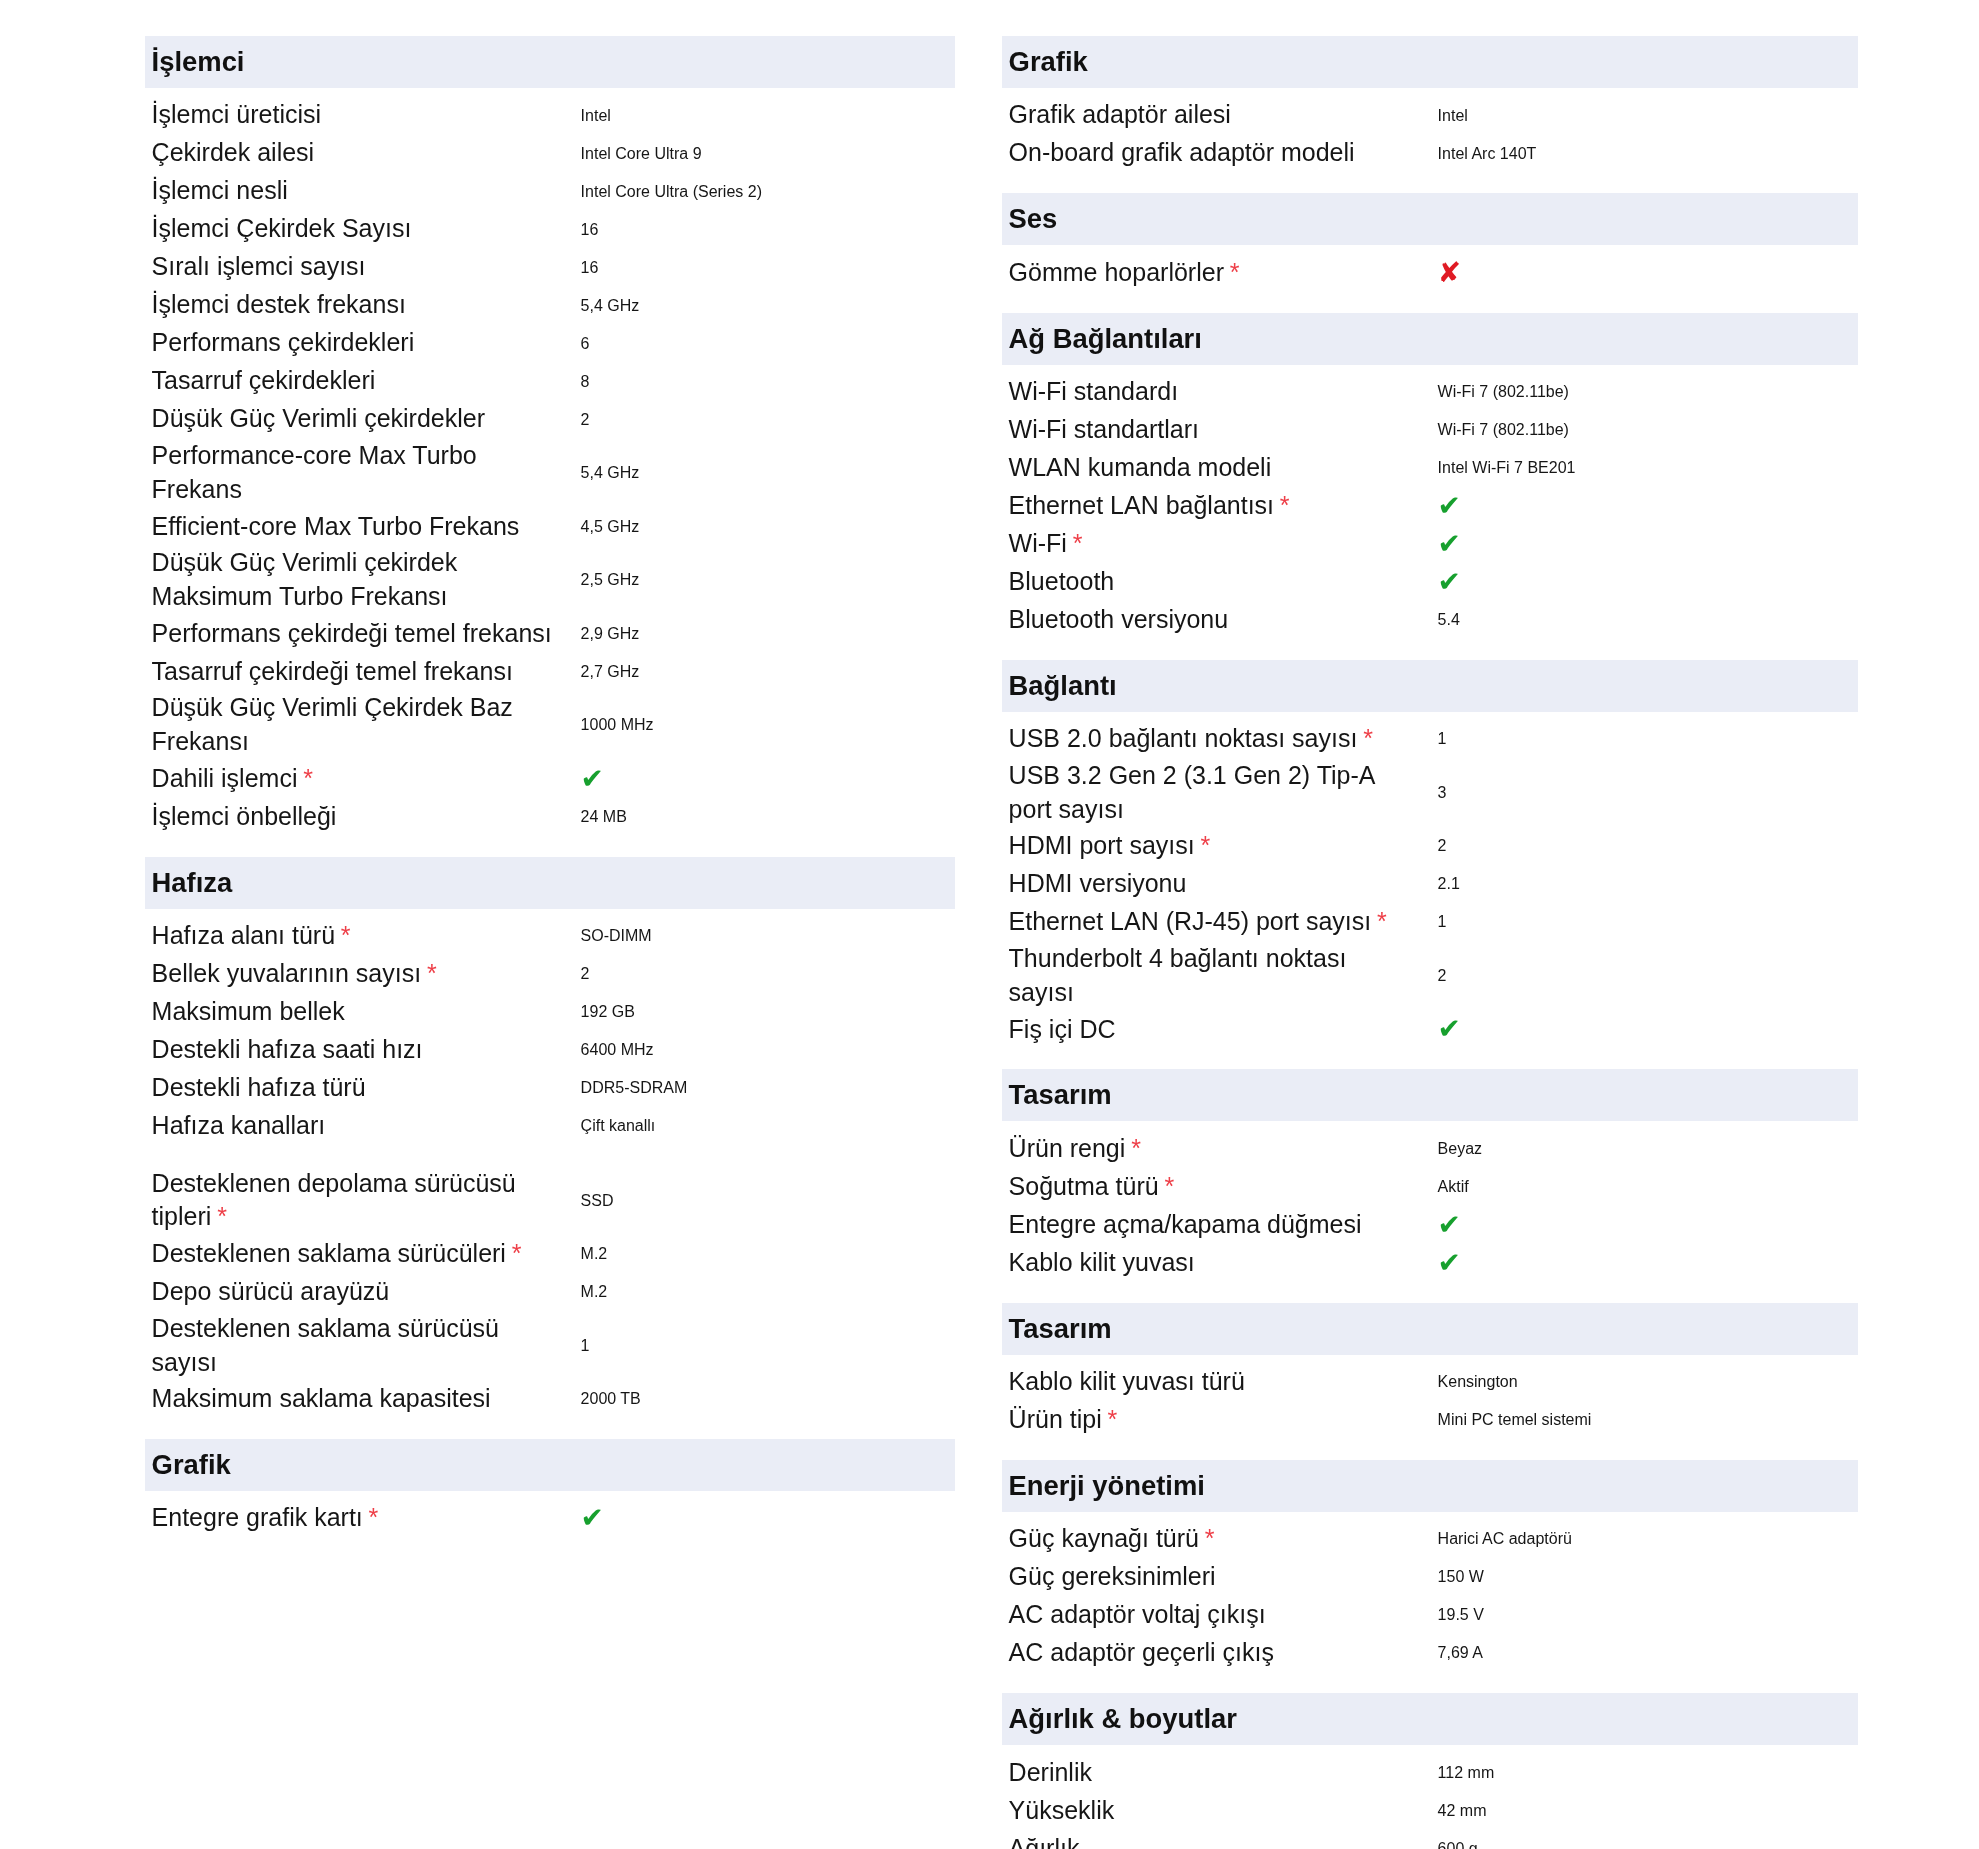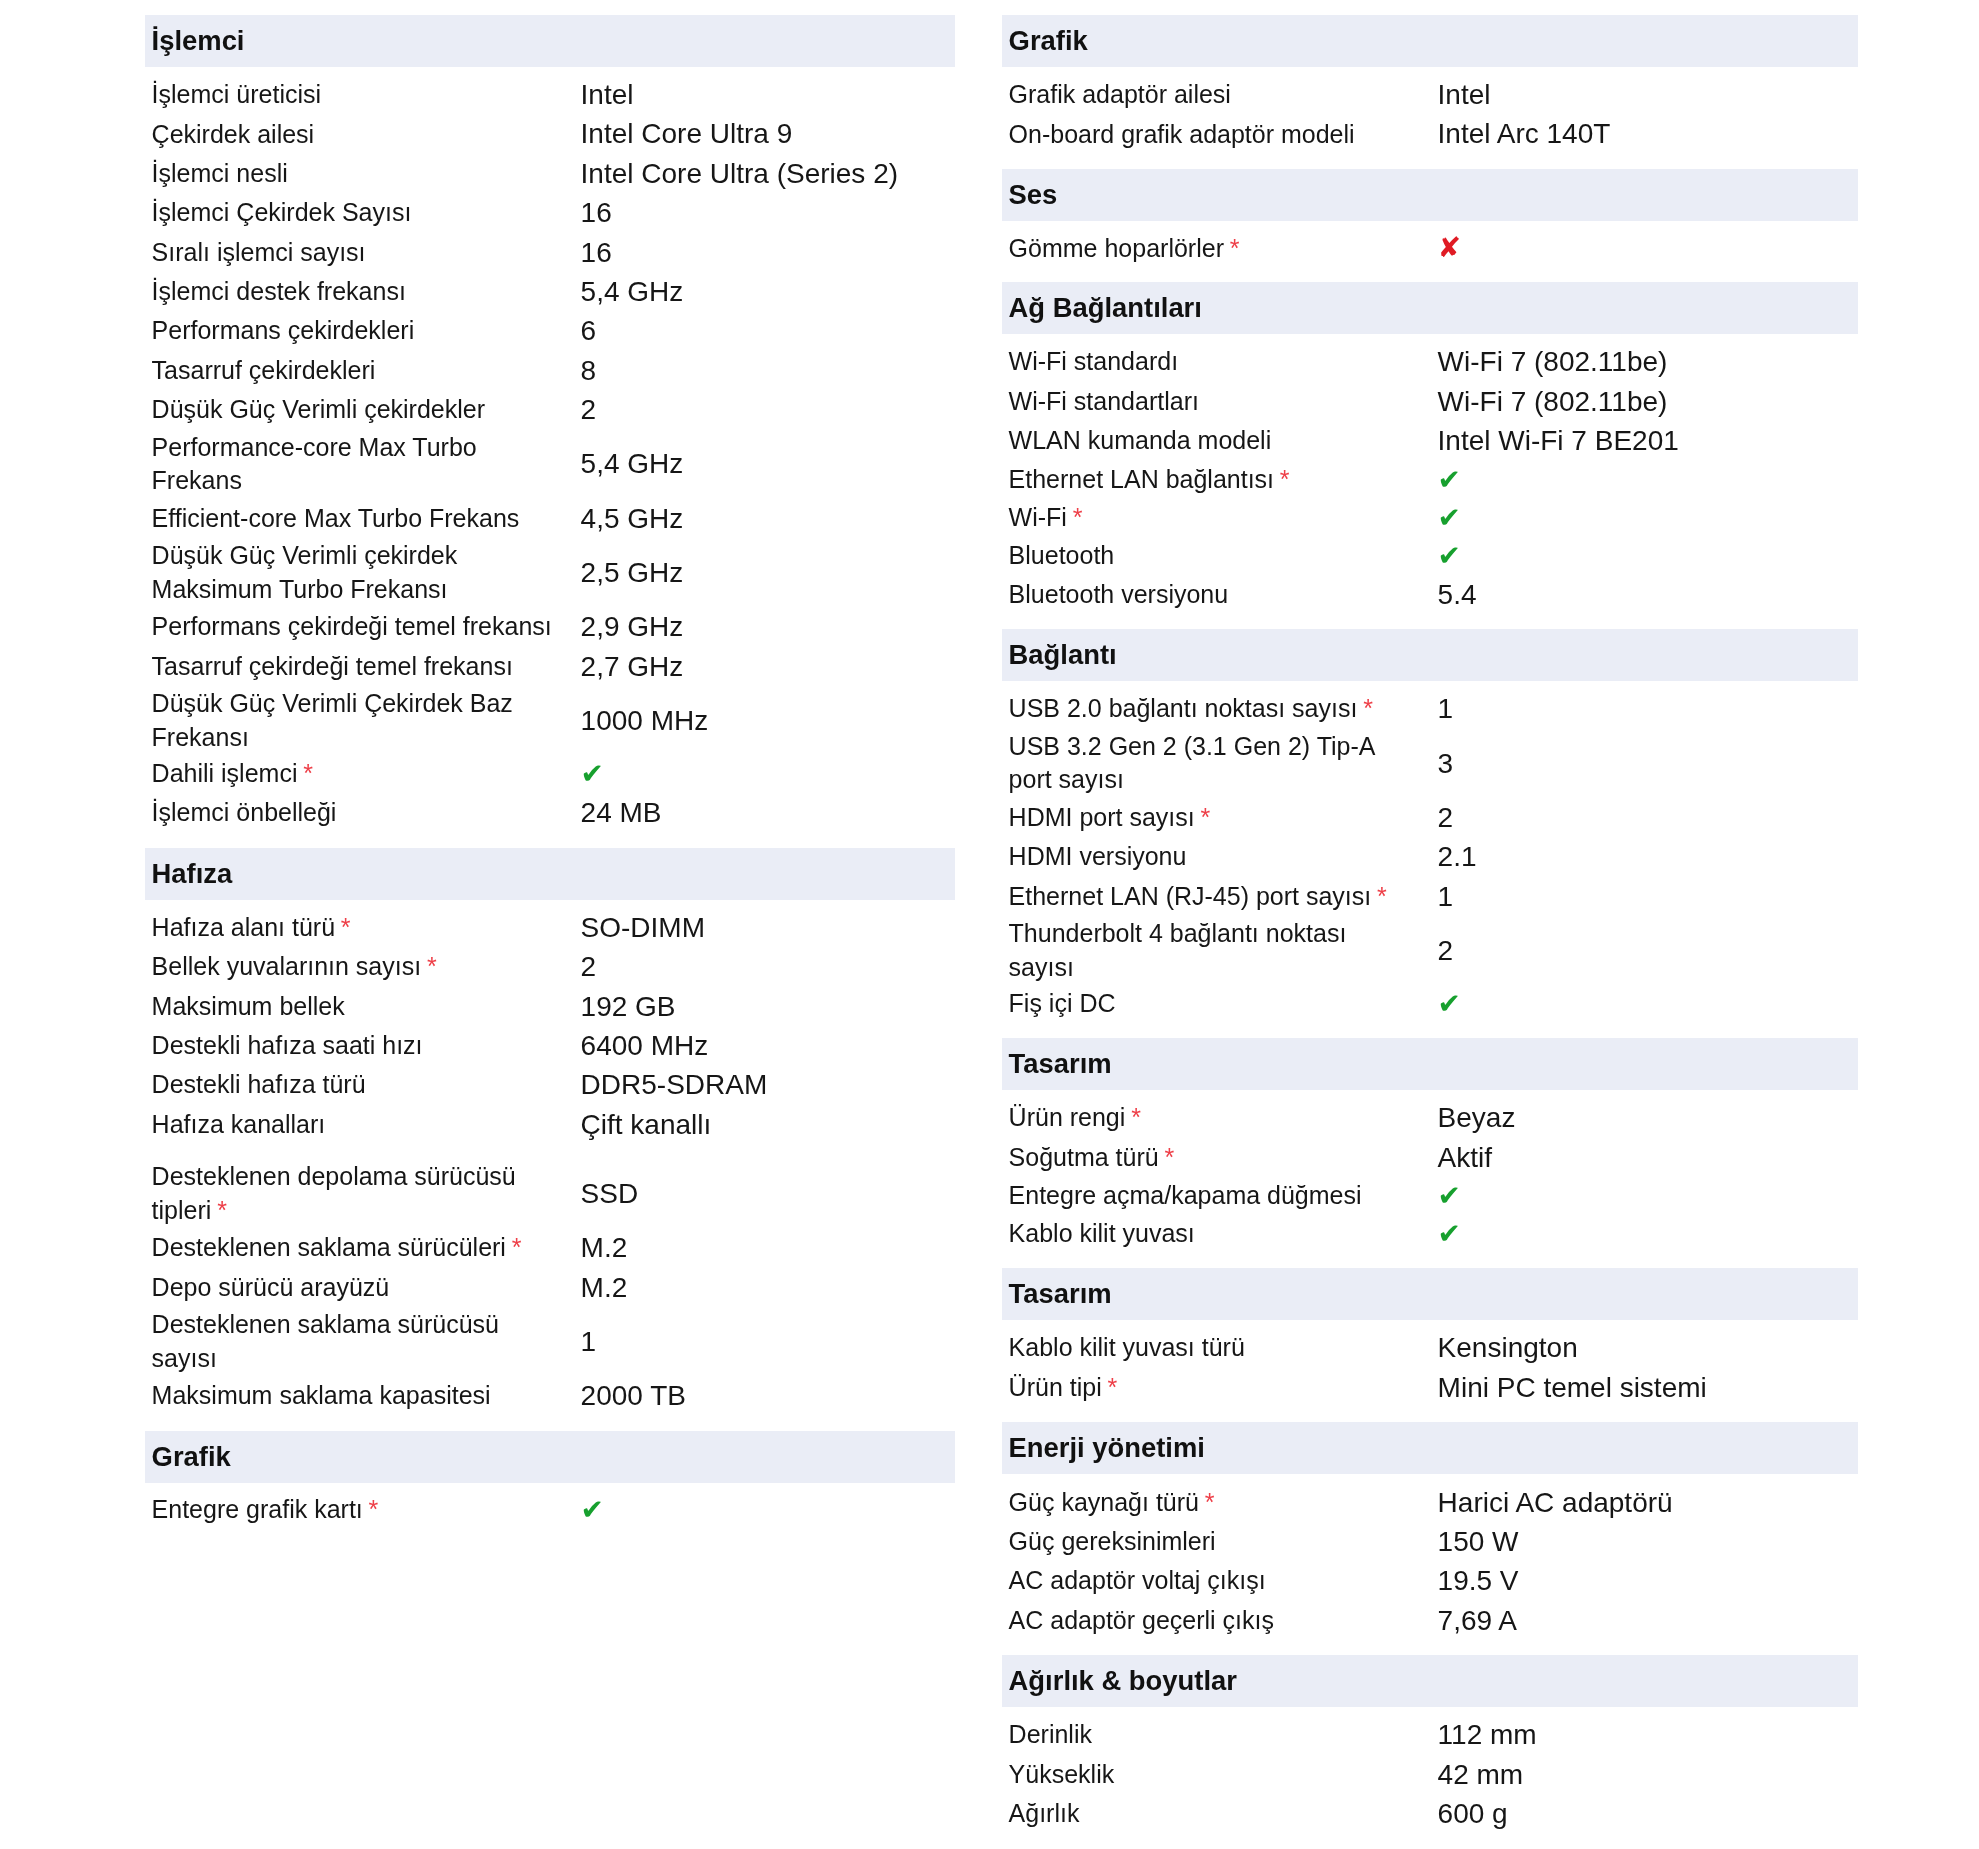--- a/index.html
+++ b/index.html
@@ -14,21 +14,21 @@
   }
   .page {
     box-sizing: border-box;
     display: flex;
     padding: 15px 0 0 145px;
     gap: 47px;
   }
   .col { flex: none; }
   .col-left  { width: 810px; }
   .col-right { width: 856px; }
-  .section { margin-bottom: 15px; }
+  .section { margin-bottom: 15px; margin-top: 21px; }
   .section-header {
     background: #eaedf6;
     height: 52px;
     line-height: 52px;
     font-size: 27.4px;
     font-weight: bold;
     padding-left: 6.6px;
     margin-bottom: 8.3px;
     color: #111111;
   }
@@ -46,21 +46,21 @@
     white-space: pre-line;
     padding-right: 14px;
     box-sizing: border-box;
   }
   .asterisk {
     color: #ee3f48;
     margin-left: 5.8px;
     white-space: nowrap;
   }
   .value {
-    font-size: 28px;
+    font-size: 16px;
     line-height: 1.35;
   }
   .check {
     color: #17a02e;
     font-size: 28px;
     font-weight: bold;
     line-height: 1;
   }
   .cross {
     color: #e01b24;

